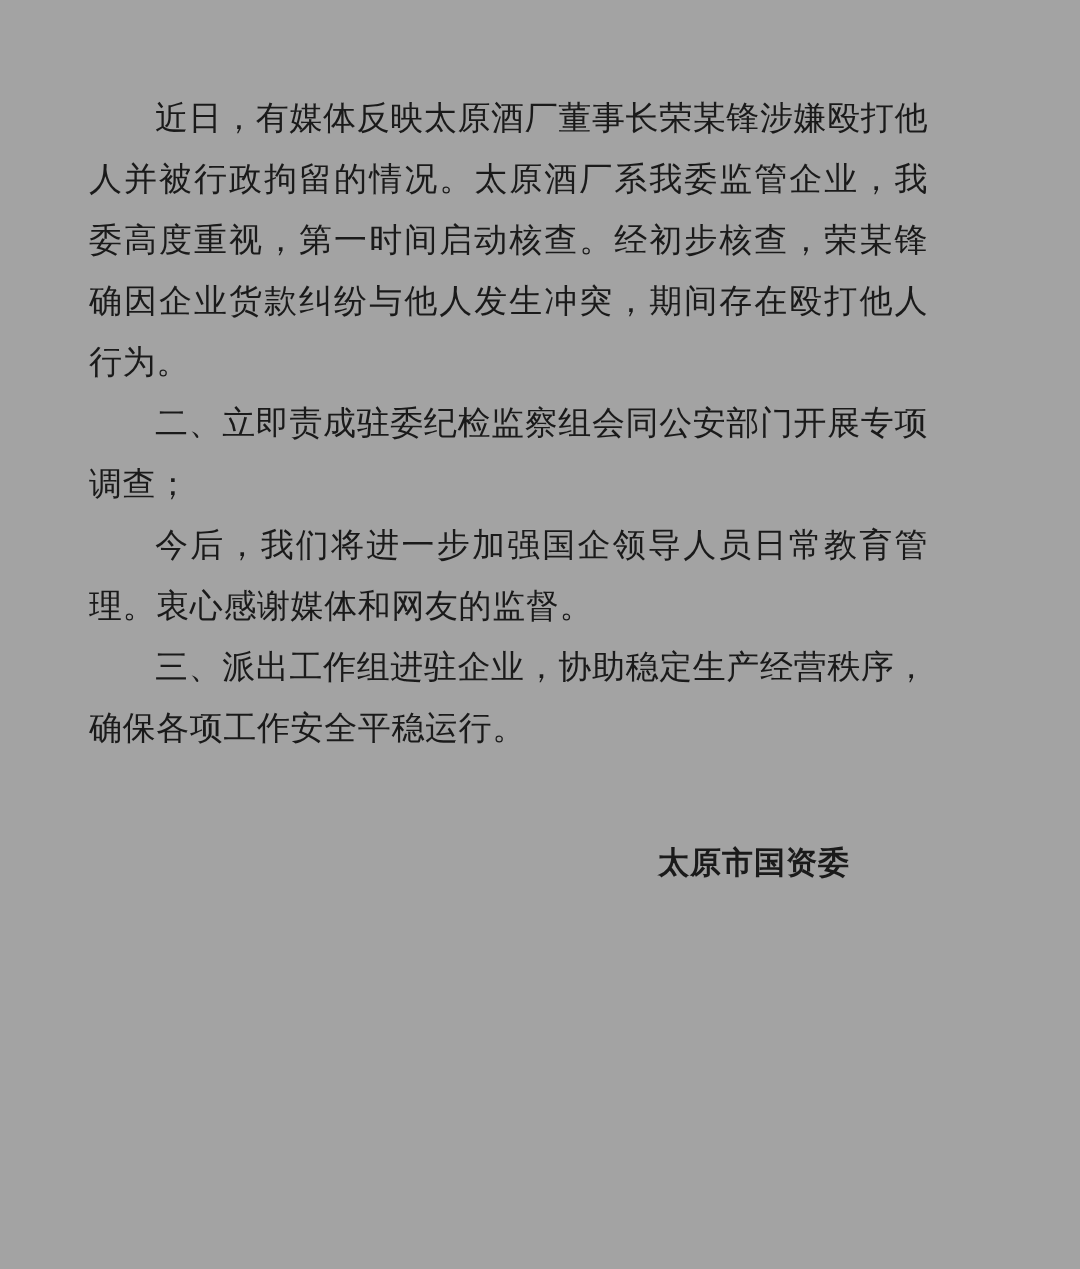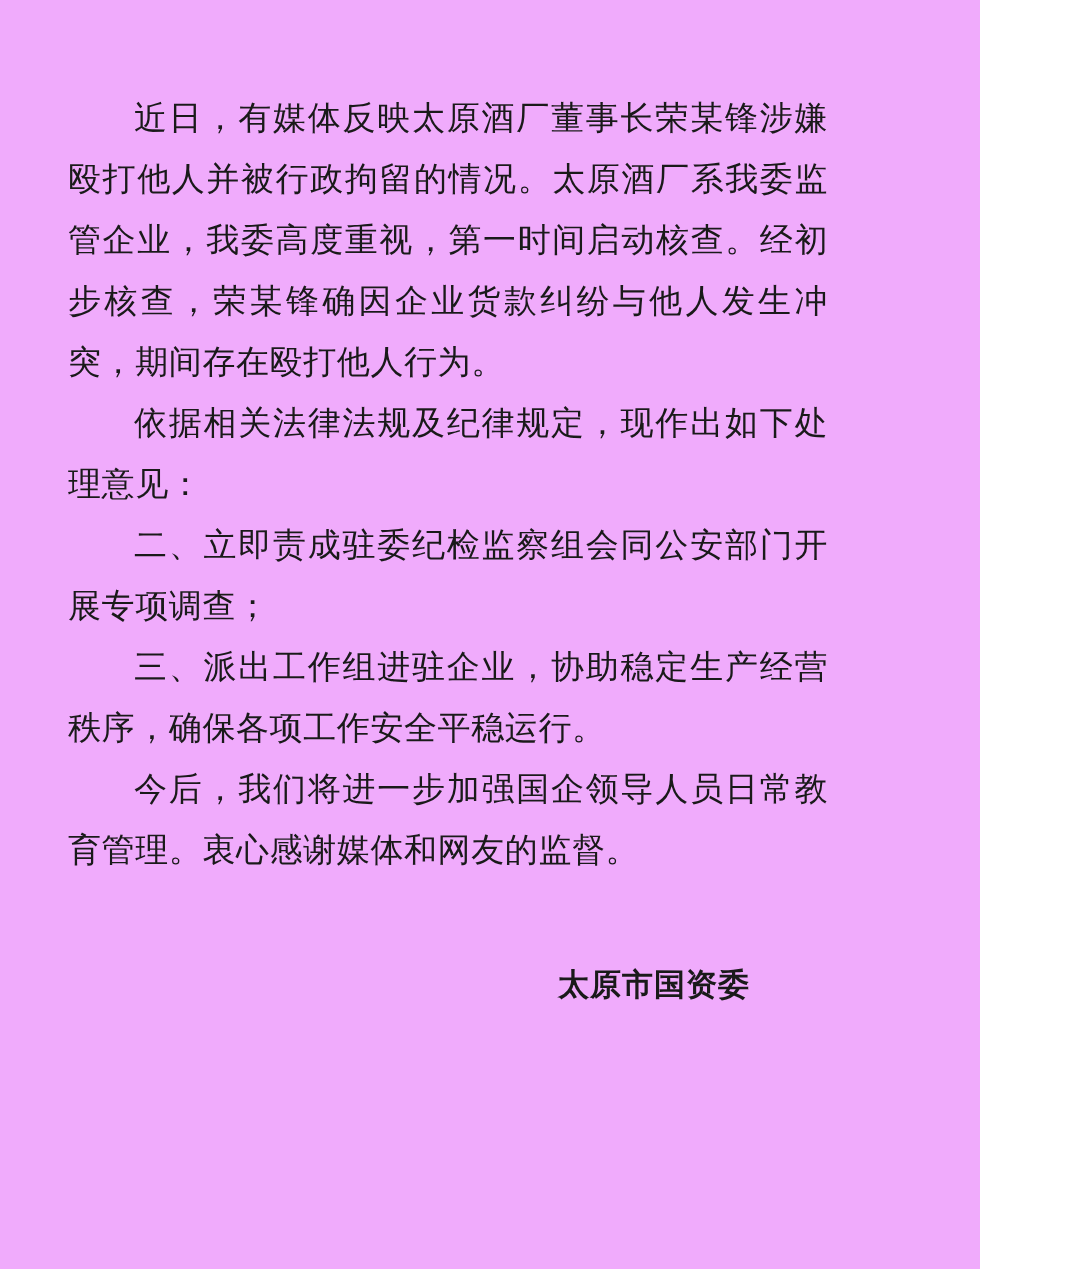--- a/index.html
+++ b/index.html
@@ -9,25 +9,25 @@
   }
   body {
     width: 1080px;
     height: 1269px;
     font-family: "Liberation Serif", "DejaVu Serif", serif;
     color: #1a1a1a;
     overflow: hidden;
   }
   .page {
     position: relative;
-    width: 980px;
+    width: 1080px;
     height: 1269px;
     box-sizing: border-box;
-    padding: 88px 152px 40px 68px;
-    background: #f0abfc;
+    padding: 88px 152px 40px 89px;
+    background: #a3a3a3;
   }
   .doc-body {
     width: 100%;
   }
   .para {
     font-size: 33px;
     line-height: 61px;
     text-align: justify;
     text-justify: inter-ideograph;
     letter-spacing: 0.6px;
@@ -51,22 +51,21 @@
     line-height: 52px;
     letter-spacing: 1px;
   }
 </style>
 </head>
 <body>
 
 <div class="page">
   <div class="doc-body">
     <p class="para">近日，有媒体反映太原酒厂董事长荣某锋涉嫌殴打他人并被行政拘留的情况。太原酒厂系我委监管企业，我委高度重视，第一时间启动核查。经初步核查，荣某锋确因企业货款纠纷与他人发生冲突，期间存在殴打他人行为。</p>
-    <p class="para">依据相关法律法规及纪律规定，现作出如下处理意见：</p>
     <p class="para">二、立即责成驻委纪检监察组会同公安部门开展专项调查；</p>
+    <p class="para">今后，我们将进一步加强国企领导人员日常教育管理。衷心感谢媒体和网友的监督。</p>
     <p class="para">三、派出工作组进驻企业，协助稳定生产经营秩序，确保各项工作安全平稳运行。</p>
-    <p class="para">今后，我们将进一步加强国企领导人员日常教育管理。衷心感谢媒体和网友的监督。</p>
   </div>
 
   <div class="signature">
     <div class="sign-org">太原市国资委</div>
   </div>
 </div>
 
 </body></html>

